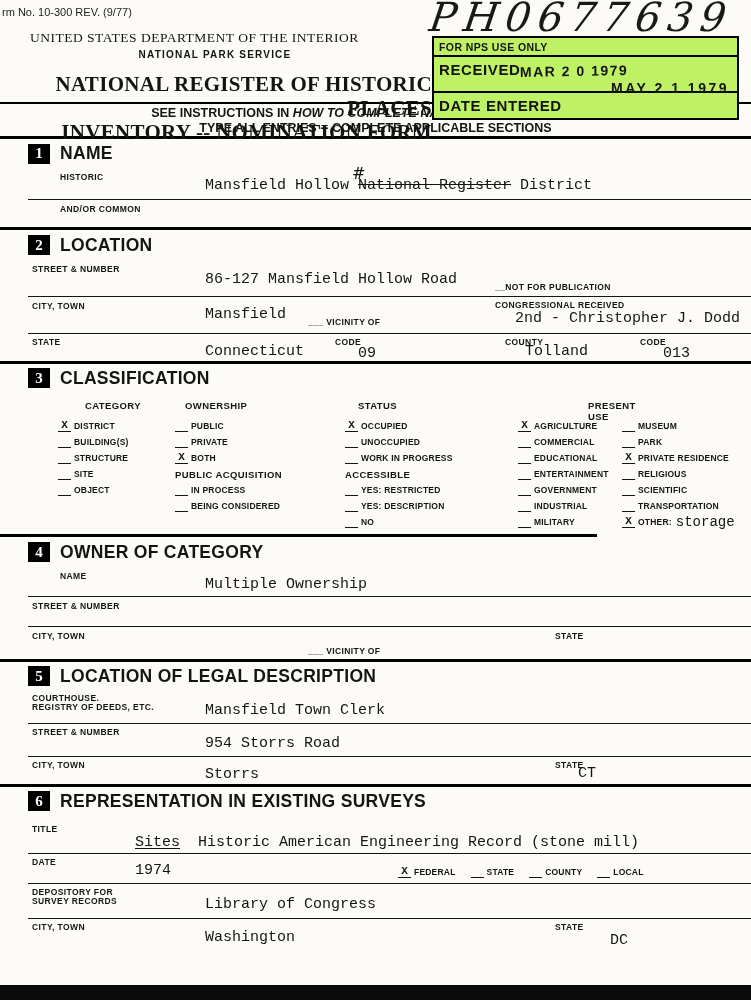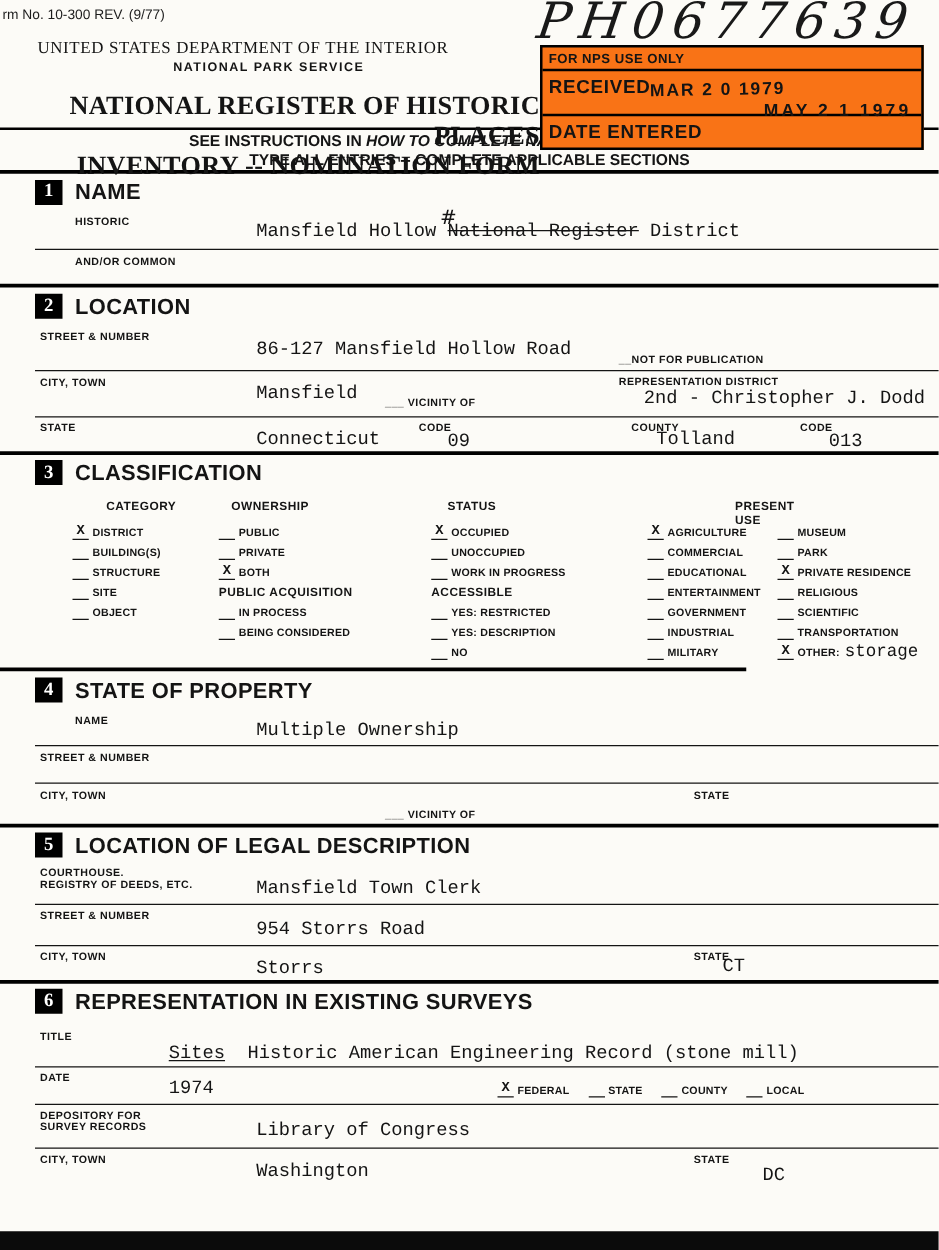--- a/index.html
+++ b/index.html
@@ -12,21 +12,21 @@
   .form-no { position:absolute; left:2px; top:6px; font-size:11px; color:#1c1c1c; }
   .dept1 { position:absolute; left:30px; top:30px; width:370px; text-align:left;
            font-family:"Liberation Serif", serif; font-size:13.5px; letter-spacing:.5px; }
   .dept2 { position:absolute; left:30px; top:49px; width:370px; text-align:center;
            font-weight:bold; font-size:10px; letter-spacing:1.2px; }
   .main-title { position:absolute; left:0; top:72px; width:432px; text-align:right;
            font-family:"Liberation Serif", serif; font-weight:bold; font-size:21px; line-height:24px; letter-spacing:.3px; }
   .hand-id { position:absolute; left:430px; top:-6px; font-family:"DejaVu Serif", serif;
            font-style:italic; font-size:40px; letter-spacing:7px; transform:skewX(-8deg);
            color:#191919; white-space:nowrap; }
-  .nps-box { position:absolute; left:432px; top:36px; width:307px; height:84px; border:2.5px solid #000; background:#f97316; }
+  .nps-box { position:absolute; left:432px; top:36px; width:307px; height:84px; border:2.5px solid #000; background:#bef264; }
   .npsb-title { font-weight:bold; font-size:10.5px; letter-spacing:.4px; padding:3px 5px 2px; border-bottom:2px solid #000; }
   .npsb-mid { position:relative; height:36px; border-bottom:2px solid #000; }
   .npsb-lab { position:absolute; left:5px; top:4px; font-weight:bold; font-size:15px; letter-spacing:.6px; }
   .stamp1 { position:absolute; left:86px; top:6px; font-weight:bold; font-size:14px; letter-spacing:1.5px; transform:rotate(-1deg); white-space:nowrap; }
   .stamp2 { position:absolute; right:8px; top:23px; font-weight:bold; font-size:14px; letter-spacing:2.5px; z-index:2; white-space:nowrap; }
   .npsb-bot { position:relative; height:21px;text-align:center; }
 
   
   .instr { height:37px; border-top:2.5px solid #000; border-bottom:3.5px solid #000;
            text-align:center; font-weight:bold; font-size:12.5px; line-height:15px; padding-top:2px; }
@@ -120,21 +120,21 @@
   <div class="frow" style="height:37px">
     <span class="lab" style="left:32px;top:4px">STREET &amp; NUMBER</span>
     <span class="tw" style="left:185px;top:11px">86-127 Mansfield Hollow Road</span>
     <span class="lab" style="left:495px;top:22px">__NOT FOR PUBLICATION</span>
     <i class="rl"></i>
   </div>
   <div class="frow" style="height:37px">
     <span class="lab" style="left:32px;top:4px">CITY, TOWN</span>
     <span class="tw" style="left:185px;top:9px">Mansfield</span>
     <span class="lab" style="left:308px;top:20px">___ VICINITY OF</span>
-    <span class="lab" style="left:495px;top:3px">REPRESENTATION DISTRICT</span>
+    <span class="lab" style="left:495px;top:3px">CONGRESSIONAL RECEIVED</span>
     <span class="tw" style="left:495px;top:13px">2nd - Christopher J. Dodd</span>
     <i class="rl"></i>
   </div>
   <div class="frow" style="height:30px">
     <span class="lab" style="left:32px;top:3px">STATE</span>
     <span class="tw" style="left:185px;top:9px">Connecticut</span>
     <span class="lab" style="left:335px;top:3px">CODE</span>
     <span class="tw" style="left:338px;top:11px">09</span>
     <span class="lab" style="left:505px;top:3px">COUNTY</span>
     <span class="tw" style="left:505px;top:9px">Tolland</span>
@@ -333,21 +333,21 @@
           <span class="cl-label">OTHER:</span>
           <span class="cl-val">storage</span>
         </div>
       </div>
 
     <i class="rl full"></i>
   </div>
 
   <div class="sech" style="height:30px">
     <span class="secnum">4</span>
-    <span class="sectitle">STATE OF PROPERTY</span>
+    <span class="sectitle">OWNER OF CATEGORY</span>
   </div>
   <div class="frow" style="height:30px">
     <span class="lab" style="left:60px;top:4px">NAME</span>
     <span class="tw" style="left:185px;top:9px">Multiple Ownership</span>
     <i class="rl"></i>
   </div>
   <div class="frow" style="height:30px">
     <span class="lab" style="left:32px;top:4px">STREET &amp; NUMBER</span>
     <i class="rl"></i>
   </div>

